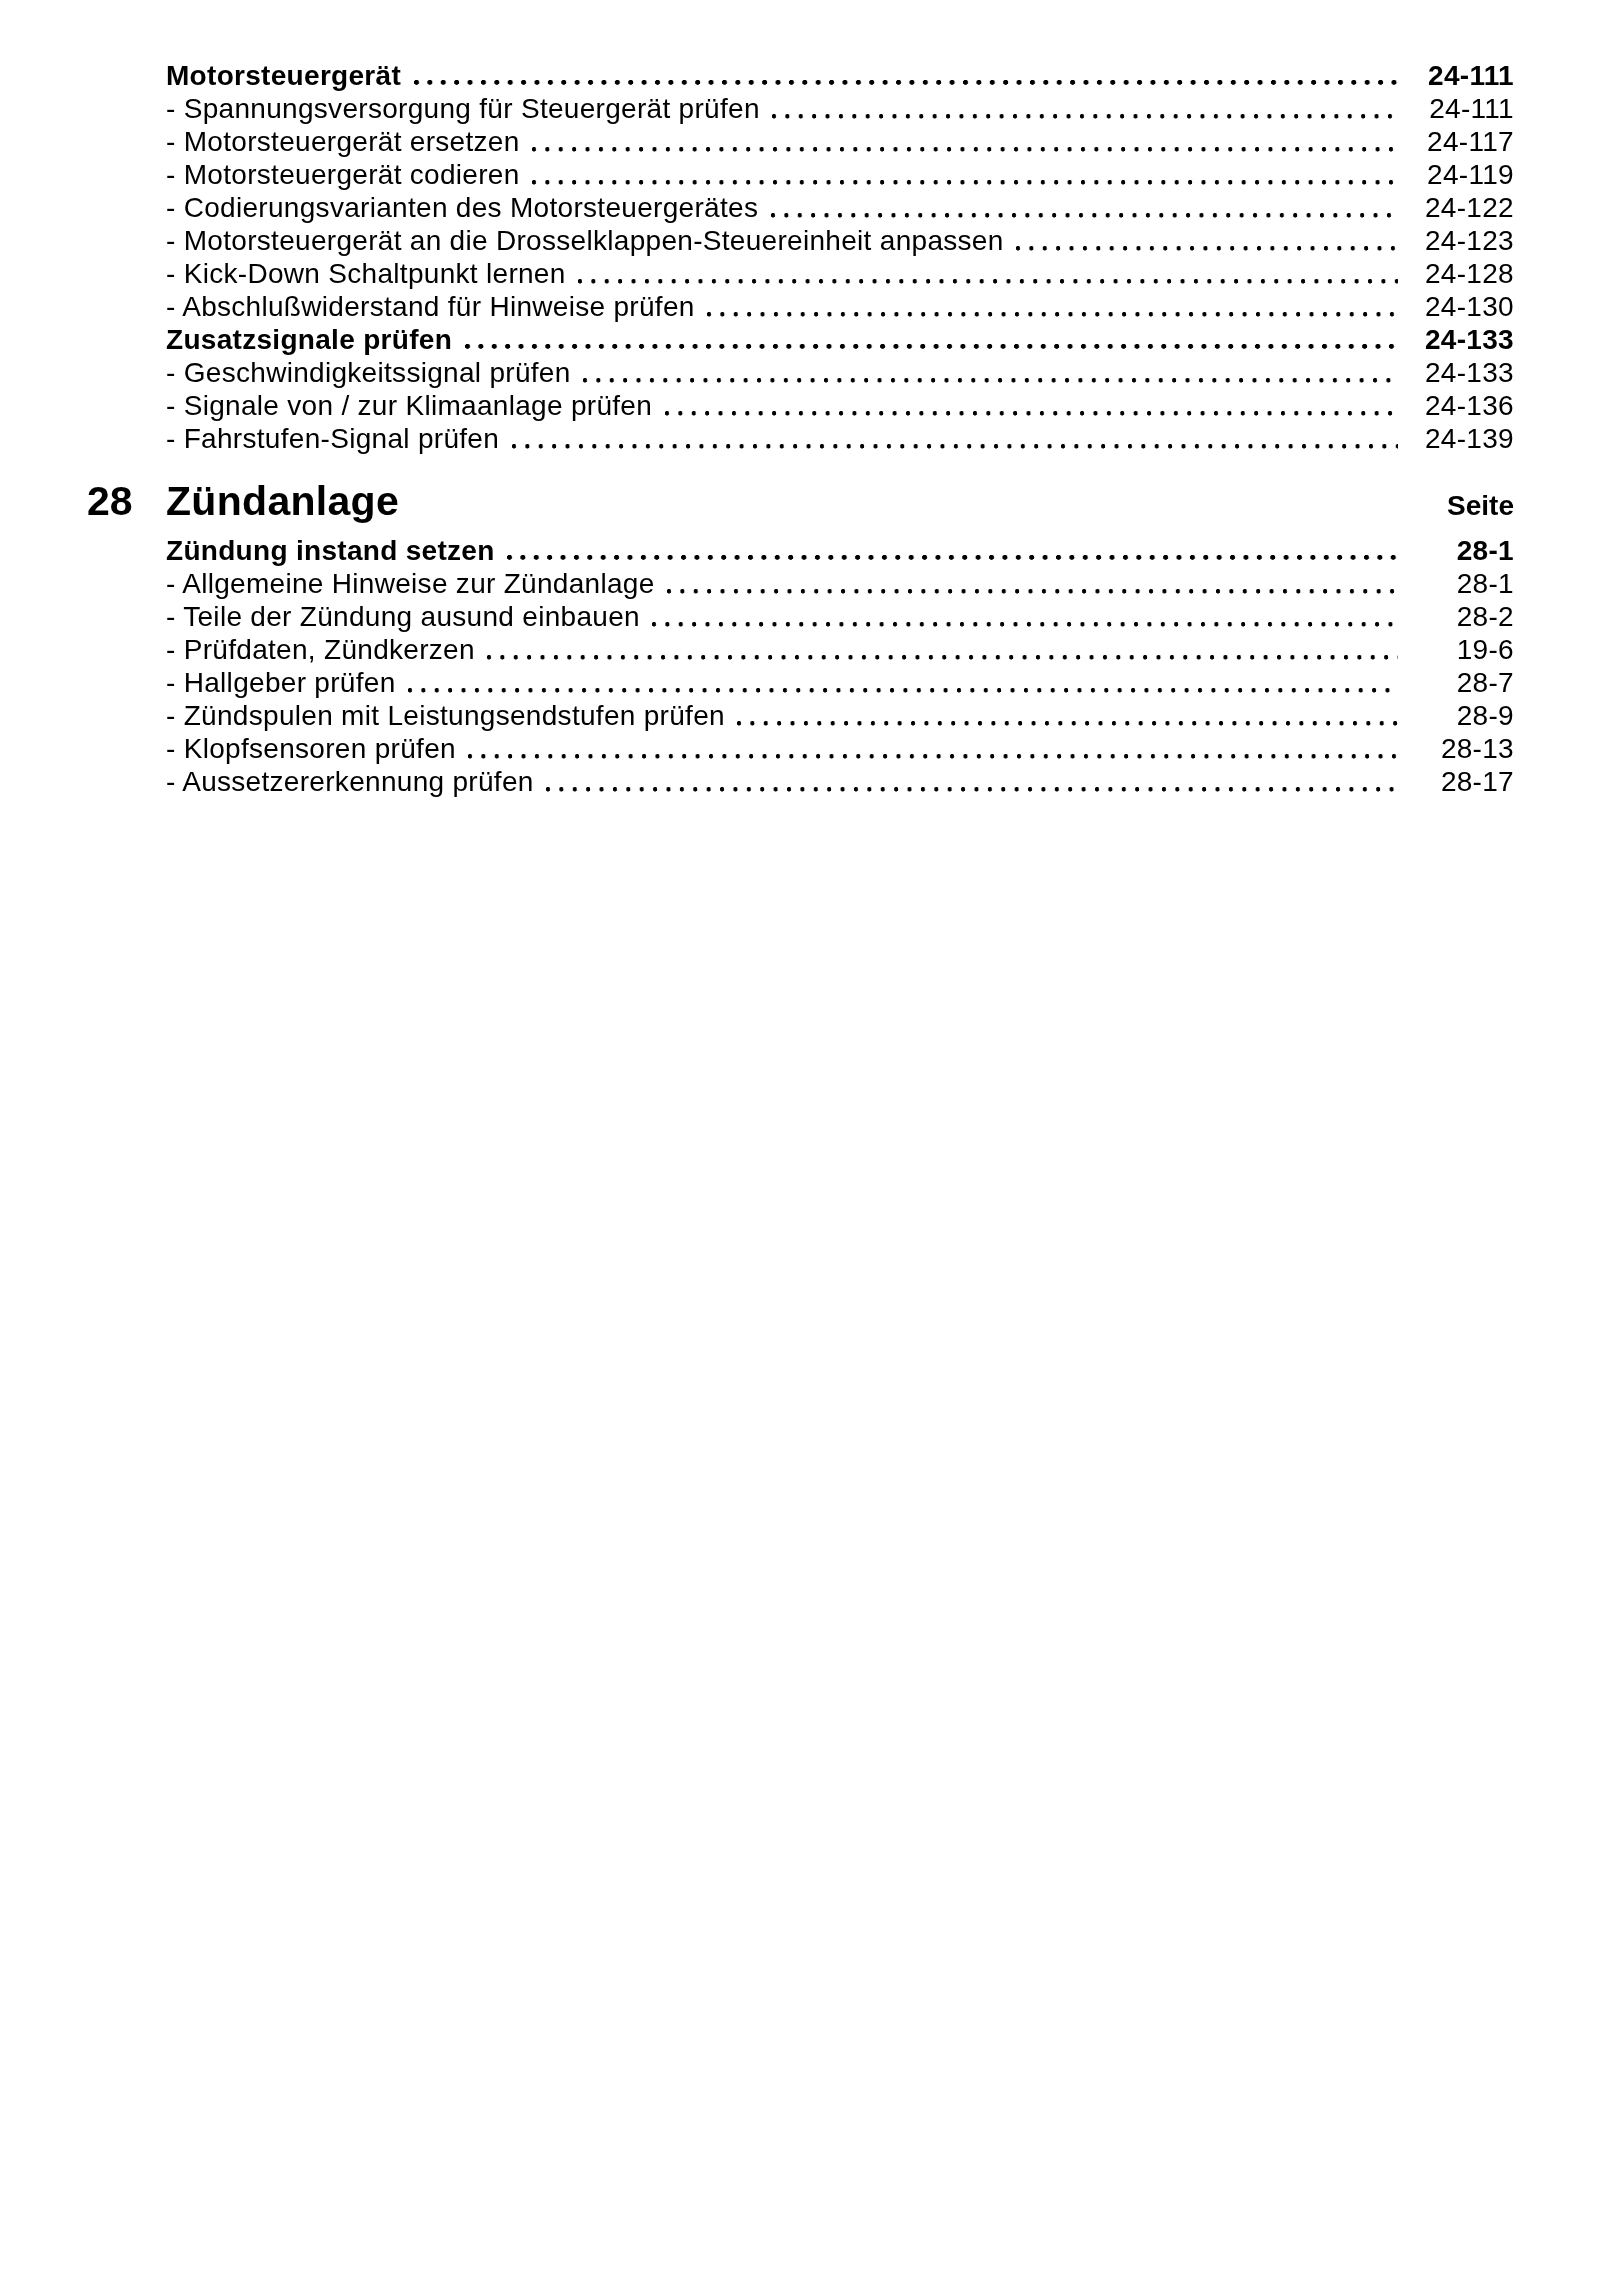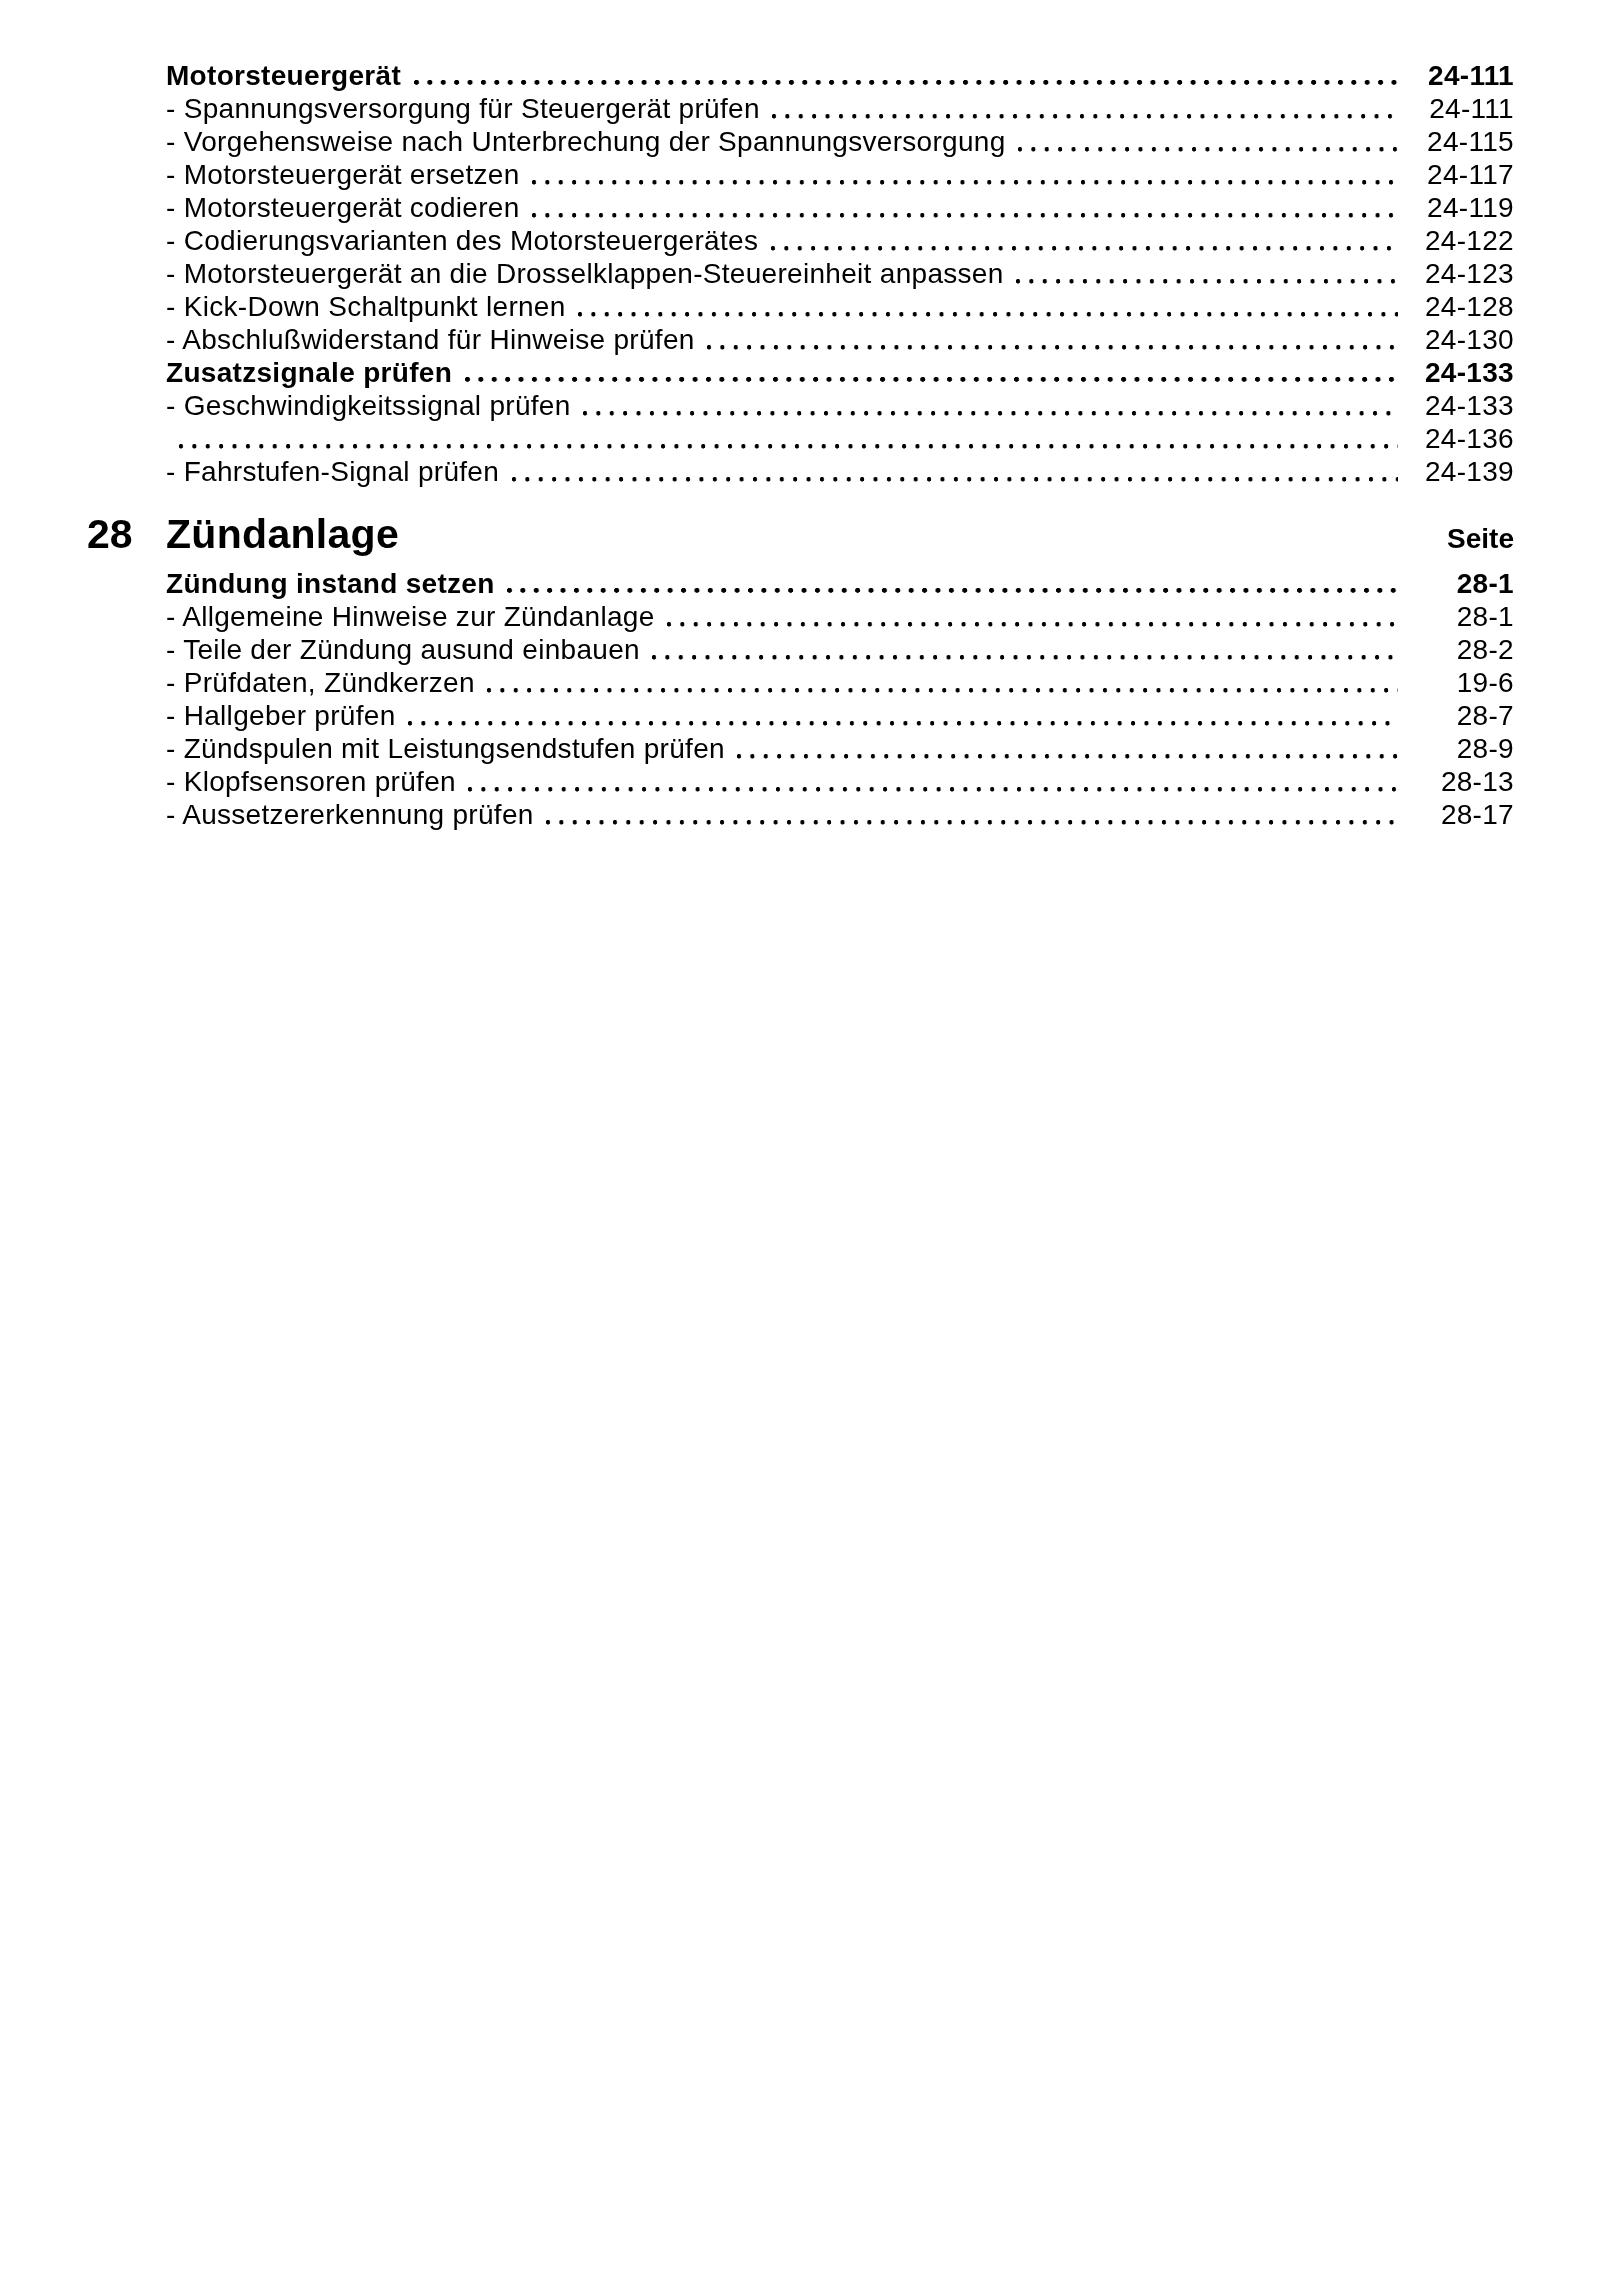--- a/index.html
+++ b/index.html
@@ -88,25 +88,20 @@
       <span class="lbl">Motorsteuergerät</span>
       <span class="dots"></span>
       <span class="pg">24-111</span>
     </div>
     <div class="row">
       <span class="lbl">- Spannungsversorgung für Steuergerät prüfen</span>
       <span class="dots"></span>
       <span class="pg">24-111</span>
     </div>
     <div class="row">
-      <span class="lbl">- Vorgehensweise nach Unterbrechung der Spannungsversorgung</span>
-      <span class="dots"></span>
-      <span class="pg">24-115</span>
-    </div>
-    <div class="row">
       <span class="lbl">- Motorsteuergerät ersetzen</span>
       <span class="dots"></span>
       <span class="pg">24-117</span>
     </div>
     <div class="row">
       <span class="lbl">- Motorsteuergerät codieren</span>
       <span class="dots"></span>
       <span class="pg">24-119</span>
     </div>
     <div class="row">
@@ -133,20 +128,21 @@
       <span class="lbl">Zusatzsignale prüfen</span>
       <span class="dots"></span>
       <span class="pg">24-133</span>
     </div>
     <div class="row">
       <span class="lbl">- Geschwindigkeitssignal prüfen</span>
       <span class="dots"></span>
       <span class="pg">24-133</span>
     </div>
     <div class="row">
+      <span class="lbl">- Signale von / zur Klimaanlage prüfen</span>
       <span class="dots"></span>
       <span class="pg">24-136</span>
     </div>
     <div class="row">
       <span class="lbl">- Fahrstufen-Signal prüfen</span>
       <span class="dots"></span>
       <span class="pg">24-139</span>
     </div>
   </div>
 

